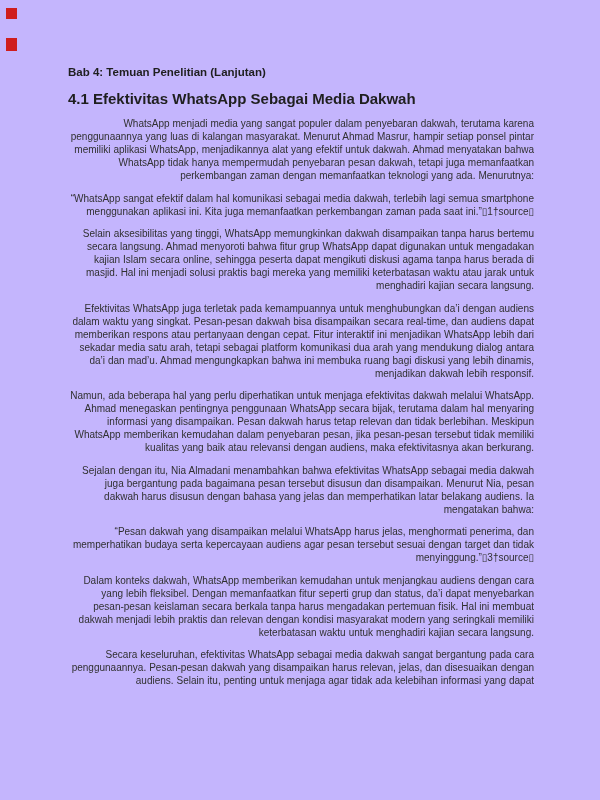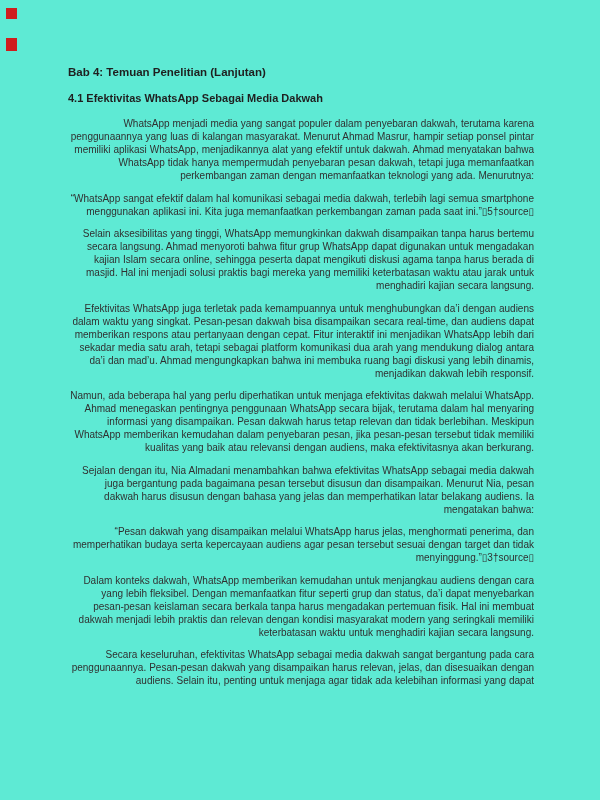--- a/index.html
+++ b/index.html
@@ -10,21 +10,21 @@
     width: 600px;
     height: 800px;
     background: #ffffff;
     font-family: "Liberation Sans", "DejaVu Sans", sans-serif;
     position: relative;
     overflow: hidden;
   }
   .page {
     position: absolute;
     inset: 0;
-    background: #5eead4;
+    background: #c4b5fd;
   }
   .red-marker {
     position: absolute;
     left: 6px;
     background: #cf1d1d;
   }
   .red-marker.top {
     top: 8px;
     width: 11px;
     height: 11px;
@@ -42,21 +42,21 @@
     color: #2f2f2f;
   }
   .chapter-heading {
     font-size: 11.5px;
     font-weight: bold;
     color: #1f1f1f;
     margin: 0 0 13px 0;
     line-height: 13px;
   }
   .section-heading {
-    font-size: 11px;
+    font-size: 15px;
     font-weight: bold;
     color: #1f1f1f;
     margin: 0 0 12px 0;
     line-height: 13px;
   }
   .para {
     font-size: 10px;
     line-height: 13px;
     margin: 0 0 9.5px 0;
     color: #303030;
@@ -72,21 +72,21 @@
   <div class="red-marker top"></div>
   <div class="red-marker bottom"></div>
 
   <div class="content">
 
     <div class="chapter-heading">Bab 4: Temuan Penelitian (Lanjutan)</div>
 
     <div class="section-heading">4.1 Efektivitas WhatsApp Sebagai Media Dakwah</div>
 
     <p class="para">WhatsApp menjadi media yang sangat populer dalam penyebaran dakwah, terutama karena penggunaannya yang luas di kalangan masyarakat. Menurut Ahmad Masrur, hampir setiap ponsel pintar memiliki aplikasi WhatsApp, menjadikannya alat yang efektif untuk dakwah. Ahmad menyatakan bahwa WhatsApp tidak hanya mempermudah penyebaran pesan dakwah, tetapi juga memanfaatkan perkembangan zaman dengan memanfaatkan teknologi yang ada. Menurutnya:</p>
-    <p class="para">“WhatsApp sangat efektif dalam hal komunikasi sebagai media dakwah, terlebih lagi semua smartphone menggunakan aplikasi ini. Kita juga memanfaatkan perkembangan zaman pada saat ini.”▯5†source▯</p>
+    <p class="para">“WhatsApp sangat efektif dalam hal komunikasi sebagai media dakwah, terlebih lagi semua smartphone menggunakan aplikasi ini. Kita juga memanfaatkan perkembangan zaman pada saat ini.”▯1†source▯</p>
     <p class="para">Selain aksesibilitas yang tinggi, WhatsApp memungkinkan dakwah disampaikan tanpa harus bertemu secara langsung. Ahmad menyoroti bahwa fitur grup WhatsApp dapat digunakan untuk mengadakan kajian Islam secara online, sehingga peserta dapat mengikuti diskusi agama tanpa harus berada di masjid. Hal ini menjadi solusi praktis bagi mereka yang memiliki keterbatasan waktu atau jarak untuk menghadiri kajian secara langsung.</p>
     <p class="para">Efektivitas WhatsApp juga terletak pada kemampuannya untuk menghubungkan da’i dengan audiens dalam waktu yang singkat. Pesan-pesan dakwah bisa disampaikan secara real-time, dan audiens dapat memberikan respons atau pertanyaan dengan cepat. Fitur interaktif ini menjadikan WhatsApp lebih dari sekadar media satu arah, tetapi sebagai platform komunikasi dua arah yang mendukung dialog antara da’i dan mad’u. Ahmad mengungkapkan bahwa ini membuka ruang bagi diskusi yang lebih dinamis, menjadikan dakwah lebih responsif.</p>
     <p class="para">Namun, ada beberapa hal yang perlu diperhatikan untuk menjaga efektivitas dakwah melalui WhatsApp. Ahmad menegaskan pentingnya penggunaan WhatsApp secara bijak, terutama dalam hal menyaring informasi yang disampaikan. Pesan dakwah harus tetap relevan dan tidak berlebihan. Meskipun WhatsApp memberikan kemudahan dalam penyebaran pesan, jika pesan-pesan tersebut tidak memiliki kualitas yang baik atau relevansi dengan audiens, maka efektivitasnya akan berkurang.</p>
     <p class="para">Sejalan dengan itu, Nia Almadani menambahkan bahwa efektivitas WhatsApp sebagai media dakwah juga bergantung pada bagaimana pesan tersebut disusun dan disampaikan. Menurut Nia, pesan dakwah harus disusun dengan bahasa yang jelas dan memperhatikan latar belakang audiens. Ia mengatakan bahwa:</p>
     <p class="para">“Pesan dakwah yang disampaikan melalui WhatsApp harus jelas, menghormati penerima, dan memperhatikan budaya serta kepercayaan audiens agar pesan tersebut sesuai dengan target dan tidak menyinggung.”▯3†source▯</p>
     <p class="para">Dalam konteks dakwah, WhatsApp memberikan kemudahan untuk menjangkau audiens dengan cara yang lebih fleksibel. Dengan memanfaatkan fitur seperti grup dan status, da’i dapat menyebarkan pesan-pesan keislaman secara berkala tanpa harus mengadakan pertemuan fisik. Hal ini membuat dakwah menjadi lebih praktis dan relevan dengan kondisi masyarakat modern yang seringkali memiliki keterbatasan waktu untuk menghadiri kajian secara langsung.</p>
     <p class="para">Secara keseluruhan, efektivitas WhatsApp sebagai media dakwah sangat bergantung pada cara penggunaannya. Pesan-pesan dakwah yang disampaikan harus relevan, jelas, dan disesuaikan dengan audiens. Selain itu, penting untuk menjaga agar tidak ada kelebihan informasi yang dapat</p>
 
   </div>
 </div>

